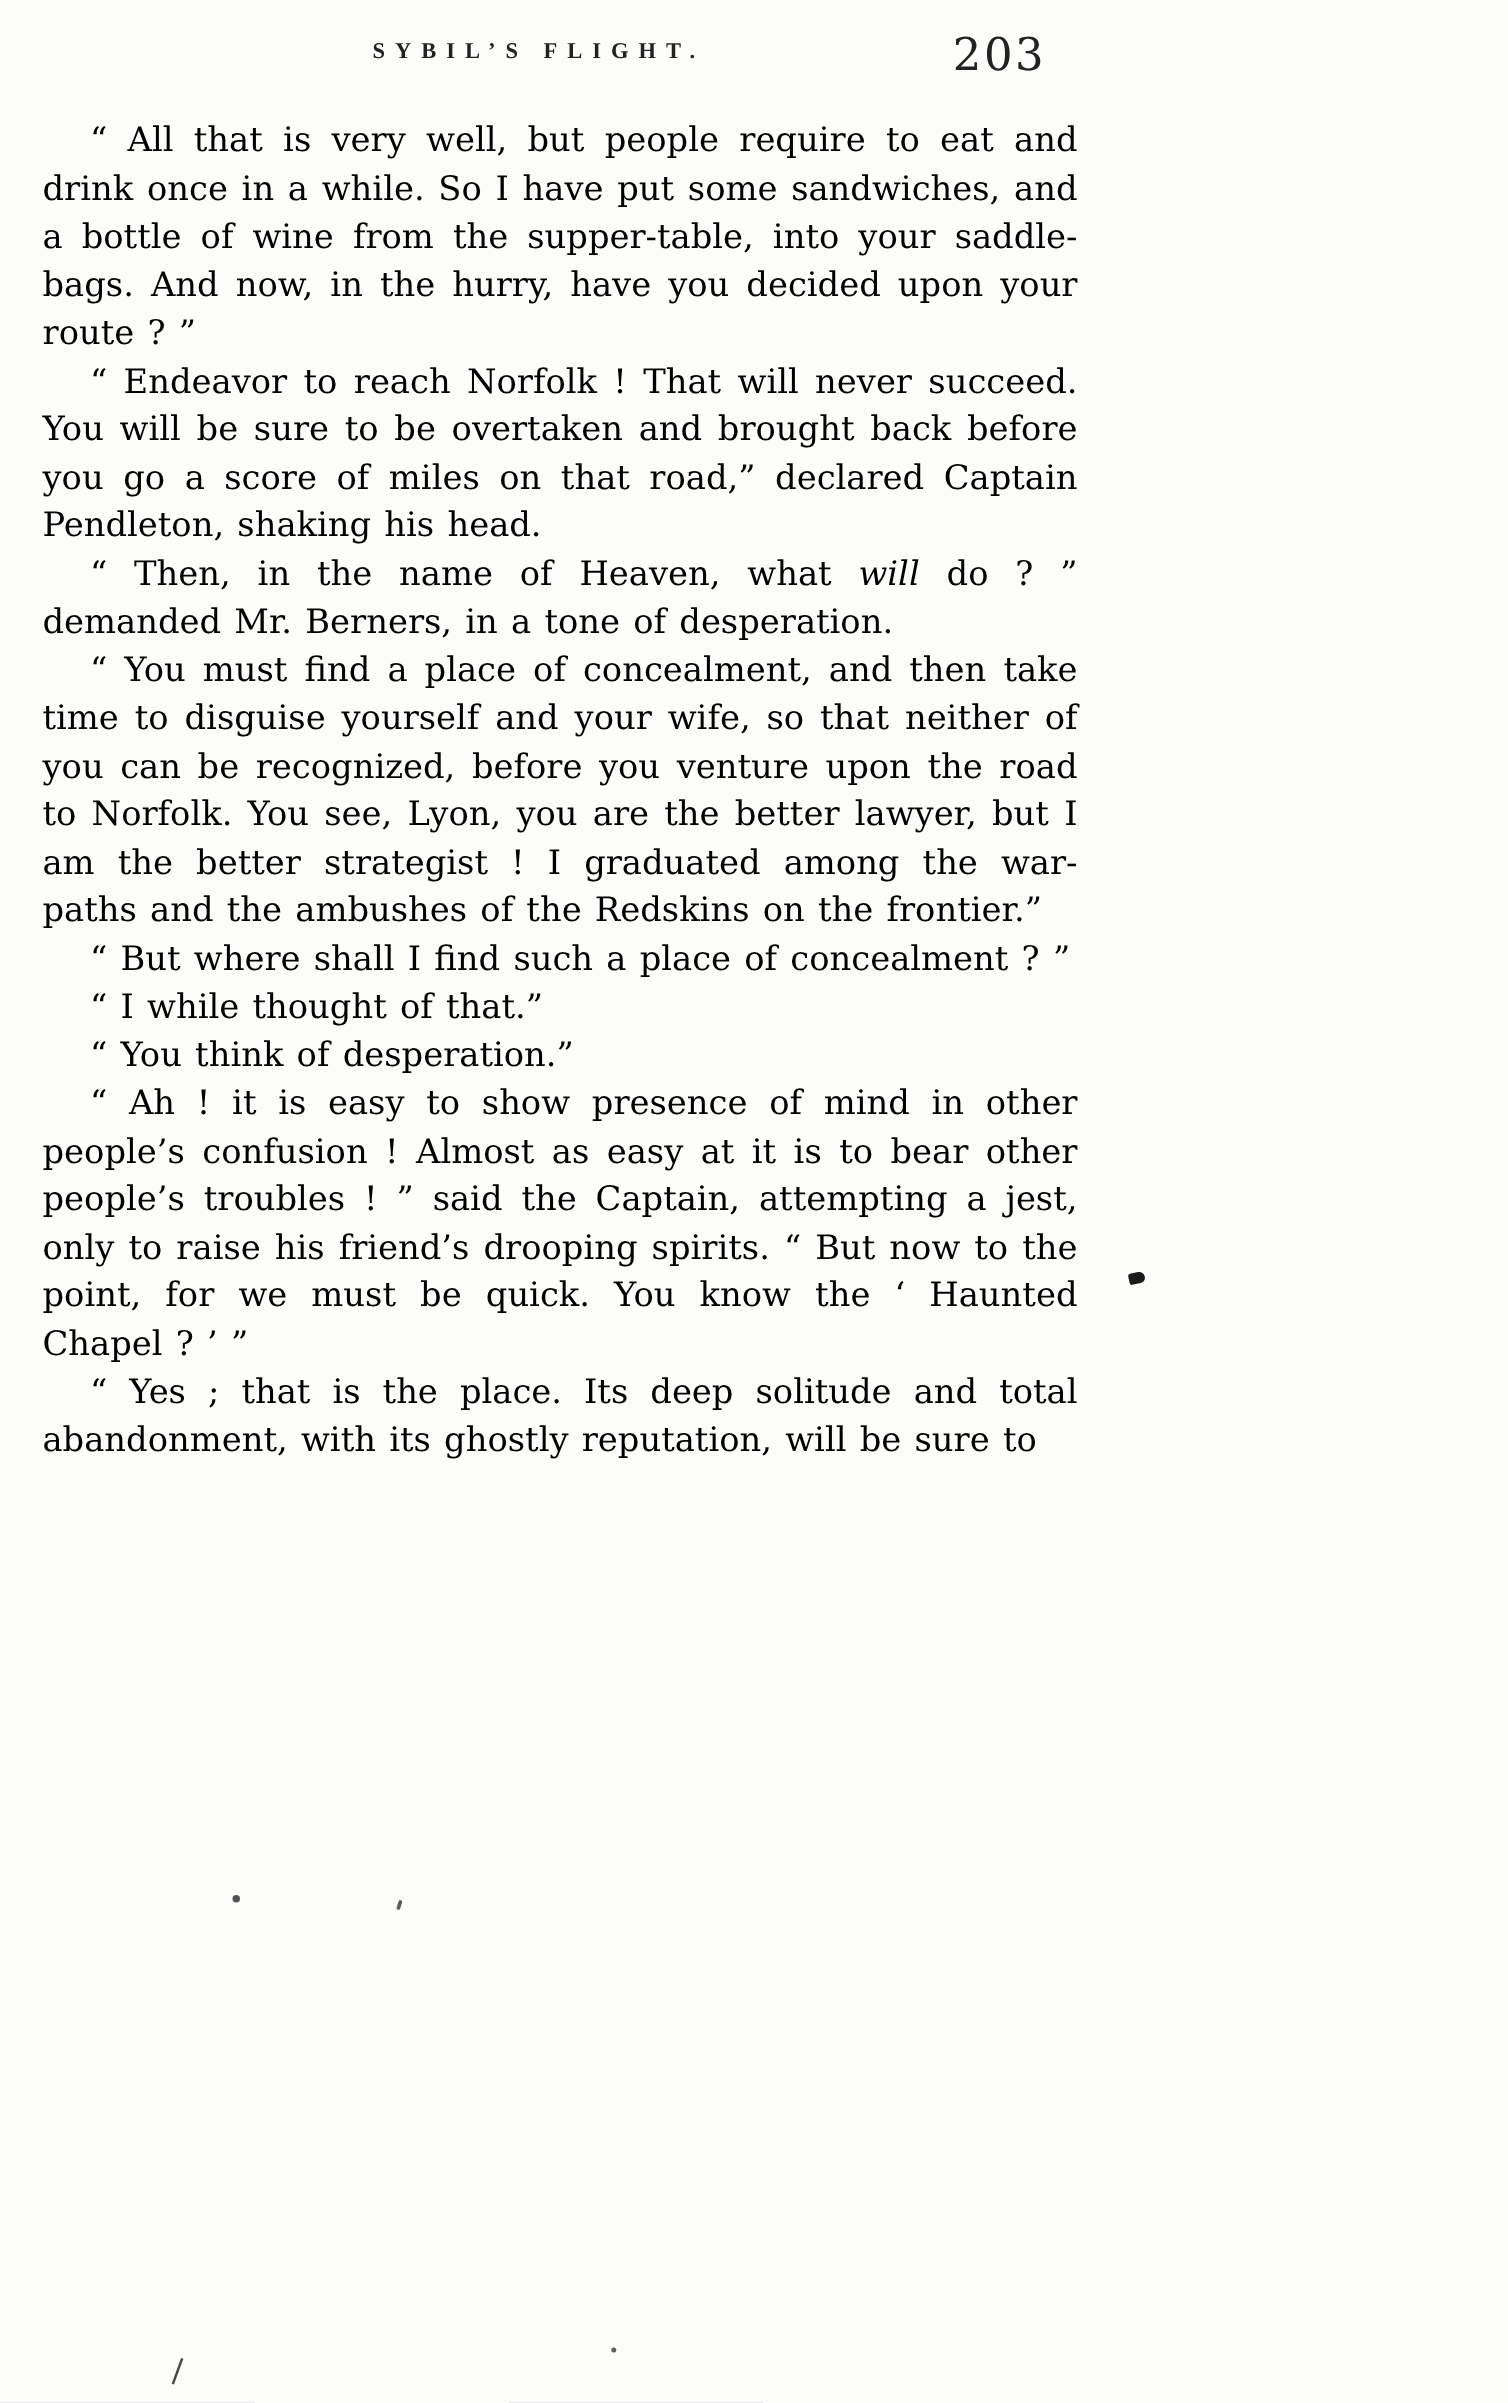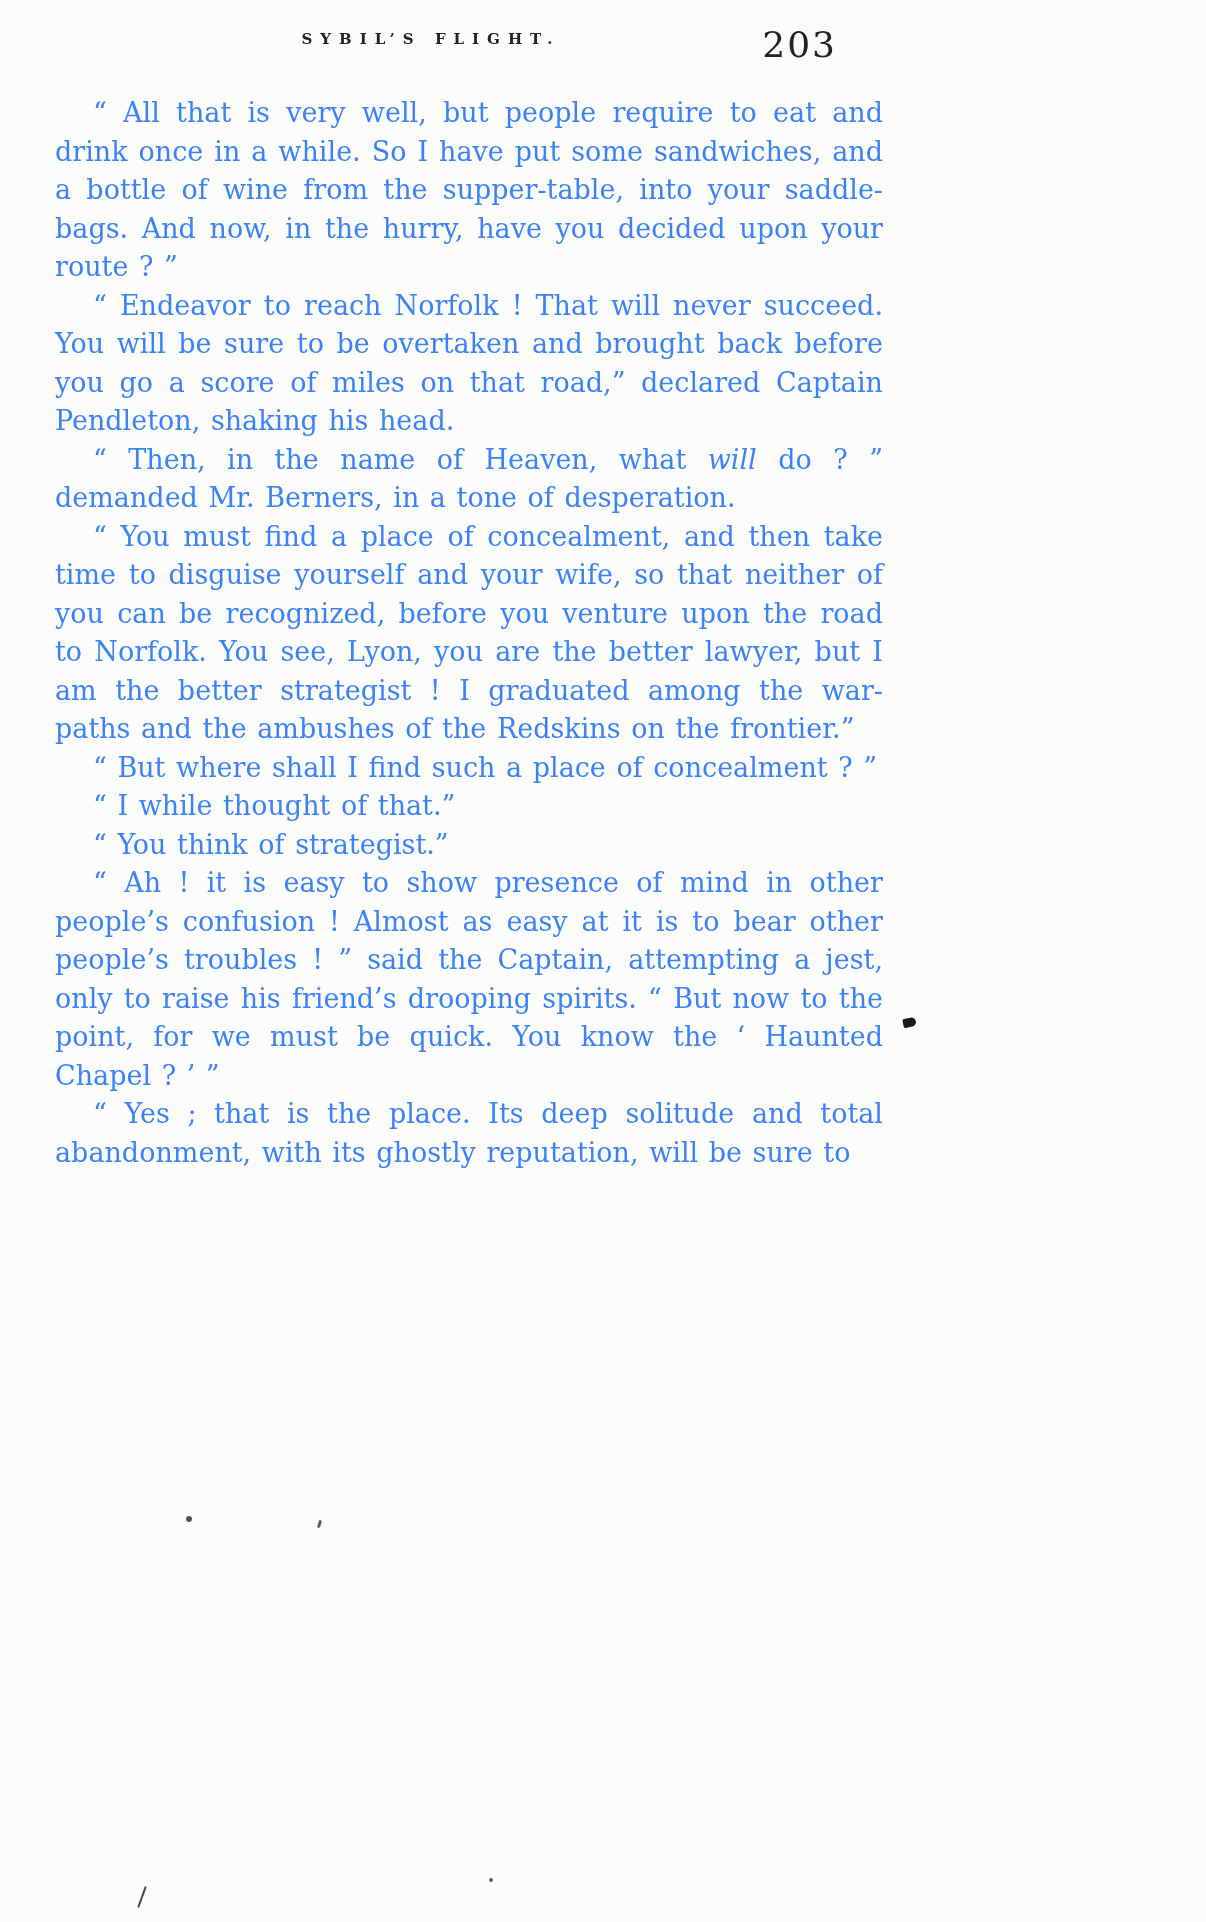--- a/index.html
+++ b/index.html
@@ -23,44 +23,45 @@
     left: 47px;
     width: 828px;
     height: 44px;
   }
   .header-title {
     position: absolute;
     left: 0;
     right: 60px;
     top: 6px;
     text-align: center;
-    font-size: 15px;
+    font-size: 18px;
     font-weight: bold;
     letter-spacing: 8px;
     color: #222;
     white-space: nowrap;
+    font-family: Liberation Serif, serif;
   }
   .page-num {
     position: absolute;
     right: 38px;
     top: 0;
     font-size: 36px;
     letter-spacing: 2px;
     color: #222;
   }
   .body-text {
     position: absolute;
     top: 94px;
-    left: 55px;
+    left: 34px;
     width: 828px;
     font-size: 27px;
     line-height: 38.5px;
     text-align: justify;
     word-spacing: 2px;
-    color: #3b82f6;
+    color: #000000;
   }
   .body-text p {
     margin: 0;
     text-indent: 38px;
   }
   .body-text em {
   }
   
   .speck {
     position: absolute;
@@ -82,21 +83,21 @@
     <div class="page-num">203</div>
   </div>
 
   <div class="body-text">
     <p>“ All that is very well, but people require to eat and drink once in a while. So I have put some sandwiches, and a bottle of wine from the supper-table, into your saddle-bags. And now, in the hurry, have you decided upon your route ? ”</p>
     <p>“ Endeavor to reach Norfolk !  That will never succeed. You will be sure to be overtaken and brought back before you go a score of miles on that road,” declared Captain Pendleton, shaking his head.</p>
     <p><span>“ Then, in the name of Heaven, what </span><em>will</em><span> do ? ” demanded Mr. Berners, in a tone of desperation.</span></p>
     <p>“ You must find a place of concealment, and then take time to disguise yourself and your wife, so that neither of you can be recognized, before you venture upon the road to Norfolk. You see, Lyon, you are the better lawyer, but I am the better strategist !  I graduated among the war-paths and the ambushes of the Redskins on the frontier.”</p>
     <p>“ But where shall I find such a place of concealment ? ”</p>
     <p>“ I while thought of that.”</p>
-    <p>“ You think of strategist.”</p>
+    <p>“ You think of desperation.”</p>
     <p>“ Ah !  it is easy to show presence of mind in other people’s confusion !  Almost as easy at it is to bear other people’s troubles ! ” said the Captain, attempting a jest, only to raise his friend’s drooping spirits. “ But now to the point, for we must be quick. You know the ‘ Haunted Chapel ? ’ ”</p>
     <p>“ Yes ; that is the place. Its deep solitude and total abandonment, with its ghostly reputation, will be sure to</p>
   </div>
 
   <div class="speck speck-1"></div>
   <div class="speck speck-2"></div>
   <div class="speck speck-3"></div>
   <div class="speck speck-4"></div>
   <div class="speck speck-5"></div>
 

